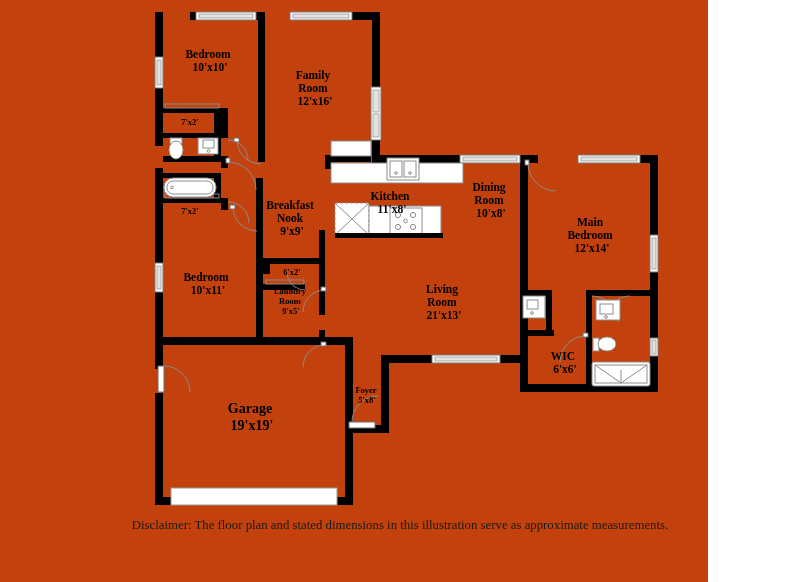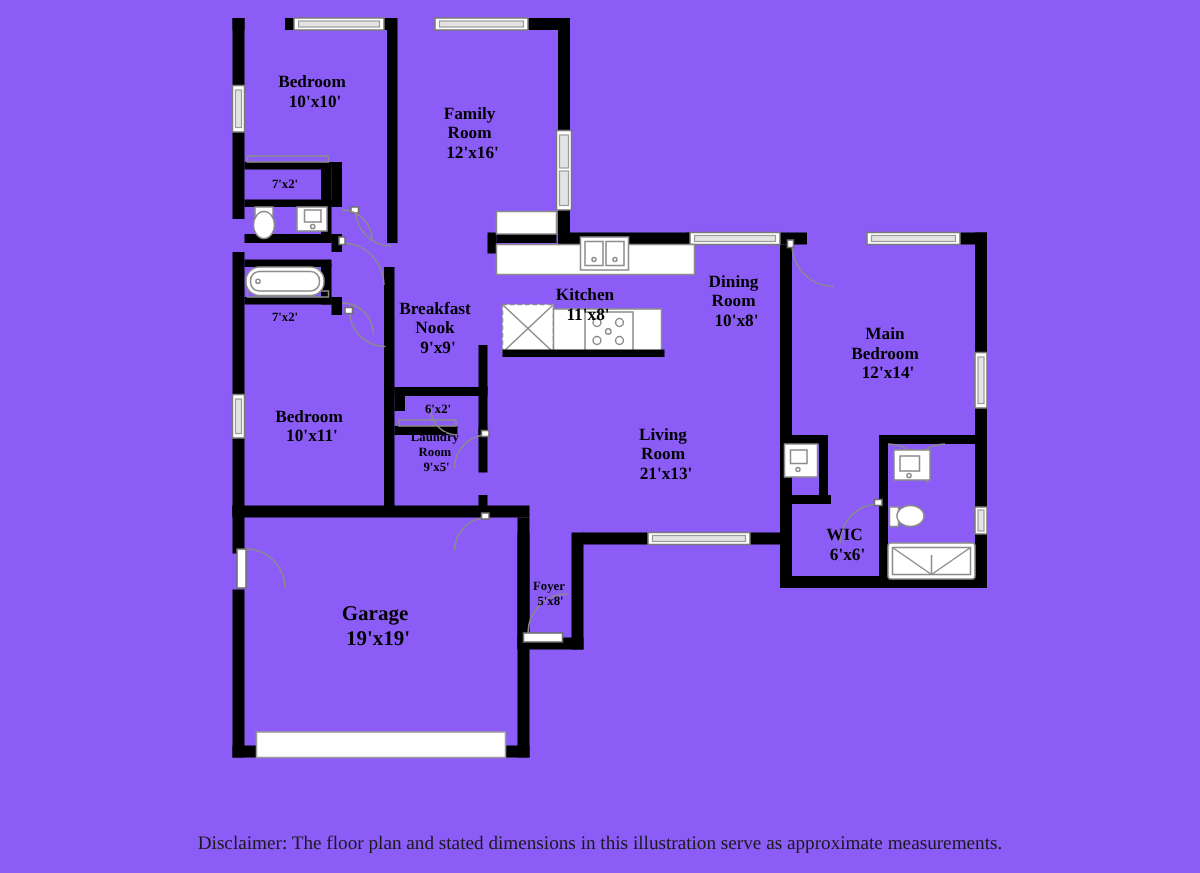--- a/index.html
+++ b/index.html
@@ -9,23 +9,23 @@
   }
   body {
     width: 800px;
     height: 582px;
     font-family: "Liberation Serif", serif;
     overflow: hidden;
     position: relative;
   }
   #floorplan-root {
     position: relative;
-    width: 800px;
+    width: 708px;
     height: 582px;
-    background: #8b5cf6;
+    background: #c2410c;
   }
   svg#plan-svg {
     display: block;
     width: 800px;
     height: 582px;
   }
   .room-label {
     font-family: "Liberation Serif", serif;
     font-weight: bold;
     fill: #000000;
@@ -54,21 +54,21 @@
     position: absolute;
     left: 0;
     top: 516px;
     width: 800px;
     text-align: center;
     font-family: "Liberation Serif", serif;
     font-size: 12.8px;
     color: #1a1a1a;
     line-height: 1.42;
   }
-  .disclaimer-line { display: block; white-space: nowrap; margin-top: 37px; }
+  .disclaimer-line { display: block; white-space: nowrap; }
 </style>
 </head>
 <body>
 
 <div id="floorplan-root">
 
   <svg id="plan-svg" viewBox="0 0 800 582">
 
     <g>
 

